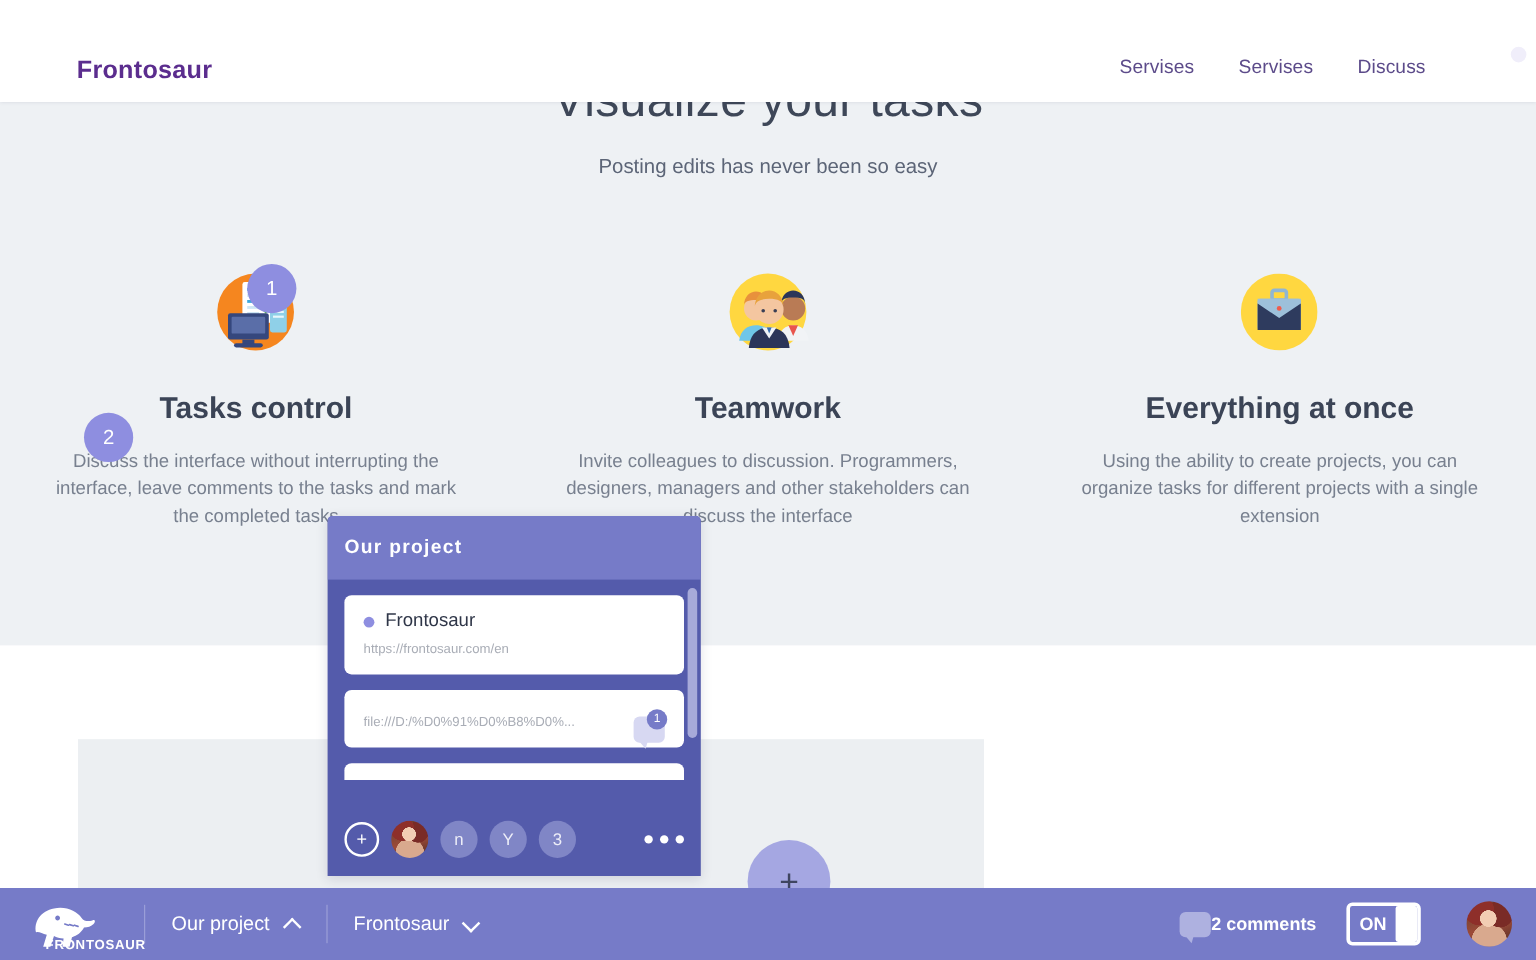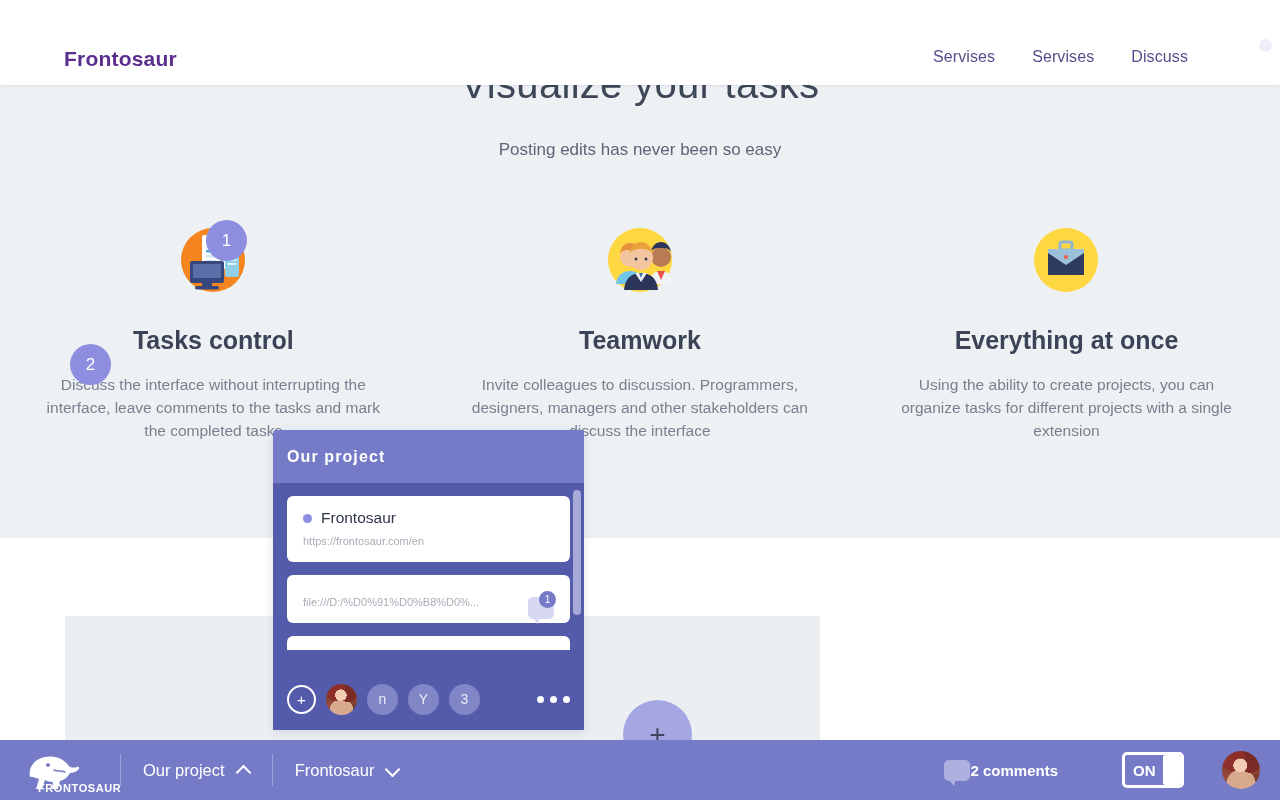--- a/index.html
+++ b/index.html
@@ -55,21 +55,21 @@
   }
 
   
   .hero-title {
     position: absolute; left: 0; top: 62px; width: 1280px;
     text-align: center; font-size: 40px; font-weight: 300;
     color: #3e4758; letter-spacing: .3px;
     z-index: 5;
   }
   .hero-sub {
-    position: absolute; left: 0; top: 140px; width: 1280px;
+    position: absolute; left: 0; top: 129px; width: 1280px;
     text-align: center; font-size: 17px; color: #5c6577;
   }
 
   
   .features {
     position: absolute; left: 0; top: 210px; width: 1280px;
     display: flex;
   }
   .feature { width: 426.6px; text-align: center; padding: 0 28px; }
   .feature-icon-wrap {
@@ -215,21 +215,21 @@
   .cmt-bubble {
     width: 26px; height: 21px; border-radius: 5px; background: #aeb1e0; position: relative;
   }
   .cmt-bubble:after {
     content: ""; position: absolute; left: 4px; bottom: -5px;
     border-left: 6px solid transparent; border-right: 2px solid transparent;
     border-top: 7px solid #aeb1e0;
   }
   .cmt-label { color: #ffffff; font-size: 15px; font-weight: bold; }
   .toggle {
-    margin-left: 64px; width: 62px; height: 36px; border-radius: 5px;
+    margin-left: 25px; width: 62px; height: 36px; border-radius: 5px;
     border: 3px solid #ffffff; background: #767bc8;
     display: flex; align-items: center; position: relative;
   }
   .toggle-label {
     color: #ffffff; font-size: 15px; font-weight: bold; margin-left: 8px;
   }
   .toggle-knob {
     position: absolute; right: 0; top: 0; width: 18px; height: 30px;
     background: #ffffff; border-radius: 2px;
   }

